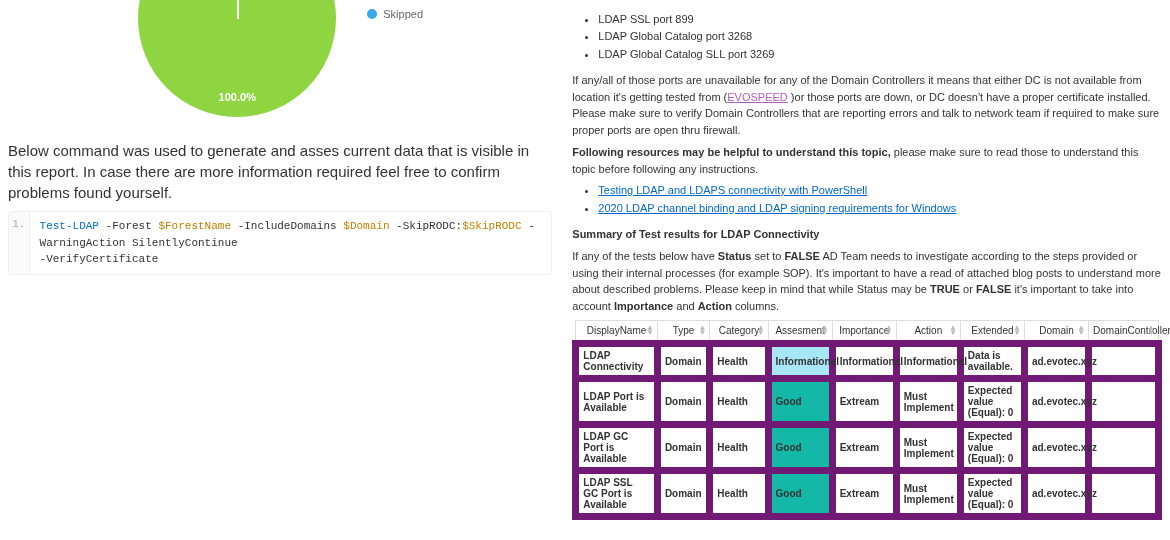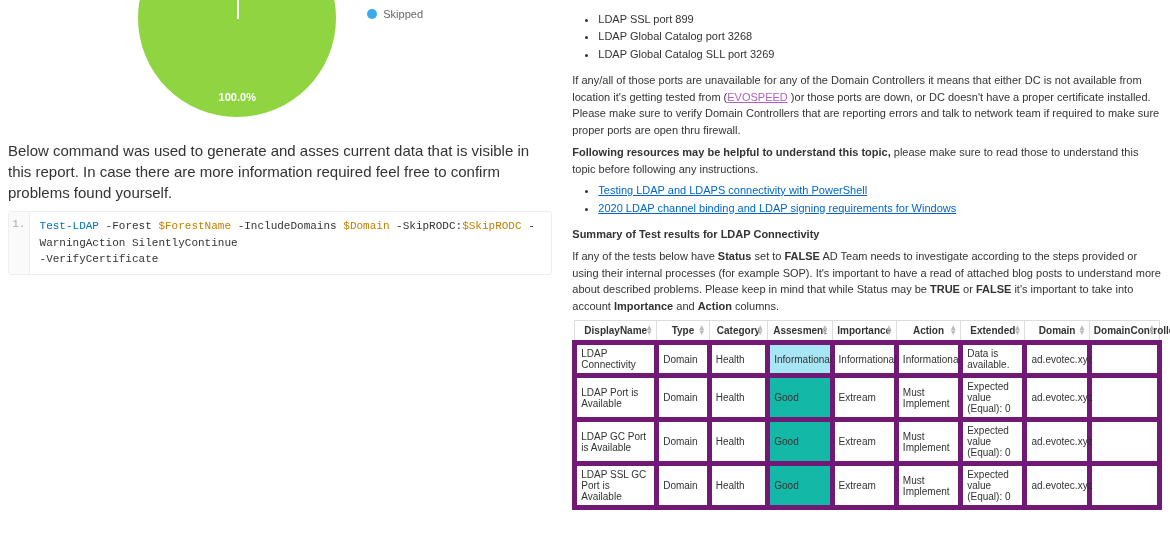--- a/index.html
+++ b/index.html
@@ -25,23 +25,23 @@
 li { margin: 2px 0; font-size: 11px; line-height: 1.4; }
 a { color: #0066cc; text-decoration: underline; }
 p { font-size: 11px; line-height: 1.5; margin: 6px 0; }
 b { font-weight: bold; }
 .link-accent { color: #b05fbf; }
 .btns { margin: 8px 0 6px 0; display: flex; gap: 4px; align-items: center; }
 .btn { border: 1px solid #aaa; background: #fff; color: #4a6fdc; padding: 2px 8px; border-radius: 2px; font-size: 10px; cursor: pointer; }
 .search-wrap { margin-left: auto; display: flex; align-items: center; gap: 4px; font-size: 11px; }
 .search-wrap input { border: 1px solid #aaa; padding: 2px 4px; width: 90px; font-size: 11px; }
 table { width: 100%; border-collapse: collapse; font-size: 10px; table-layout: fixed; }
-th { border: 1px solid #ddd; padding: 4px; font-weight: bold; background: #fff; font-size: 10px; position: relative; }
+th { border: 1px solid #ddd; padding: 4px; font-weight: normal; background: #fff; font-size: 10px; position: relative; }
 th .sort { color: #bbb; font-size: 8px; position: absolute; right: 3px; top: 50%; transform: translateY(-50%); line-height: 0.6; cursor: pointer; }
-td { border: 5px solid #701a75; padding: 3px 4px; font-size: 10px; vertical-align: middle; }
+td { border: 7px solid #701a75; padding: 3px 4px; font-size: 10px; vertical-align: middle; font-weight: bold; }
 .good { background: #14b8a6; }
 .info { background: #a6e6f5; }
 </style>
 </head>
 <body>
 
 <div class="top">
   <div class="left-col">
     <div class="chart-area">
       <div class="pie-wrap">

